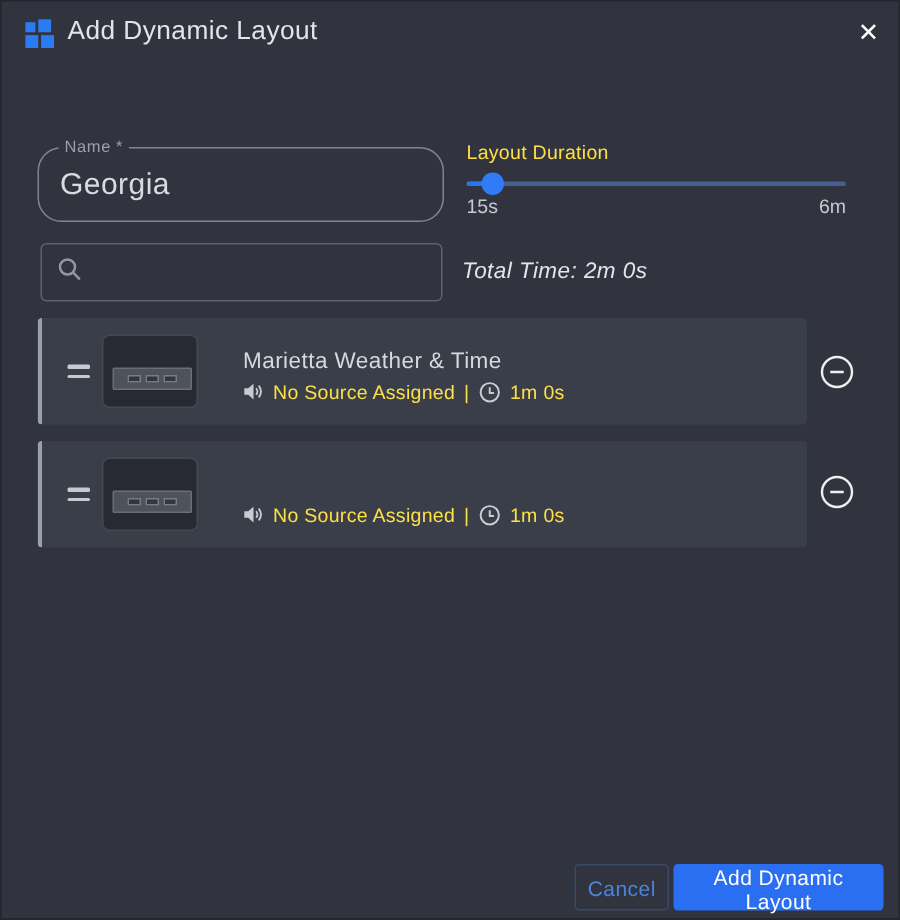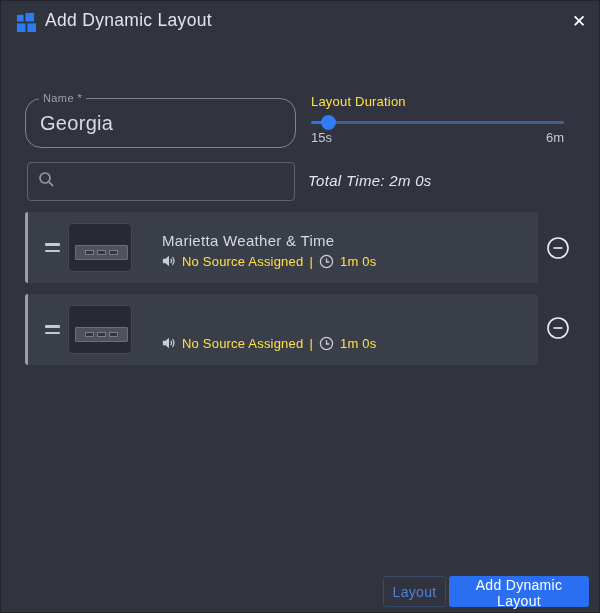--- a/index.html
+++ b/index.html
@@ -172,16 +172,16 @@
   </div>
   <button class="remove-btn r2">
     <span>
       <svg width="24" height="24" viewBox="0 0 24 24" fill="none" stroke="#eceef0" stroke-width="1.6">
         <circle cx="12" cy="12" r="10"></circle>
         <line x1="7.5" y1="12" x2="16.5" y2="12"></line>
       </svg>
     </span>
   </button>
 
-  <button class="cancel-btn">Layout</button>
+  <button class="cancel-btn">Cancel</button>
   <button class="submit-btn">Add Dynamic Layout</button>
 
 </div>
 
 </body></html>

